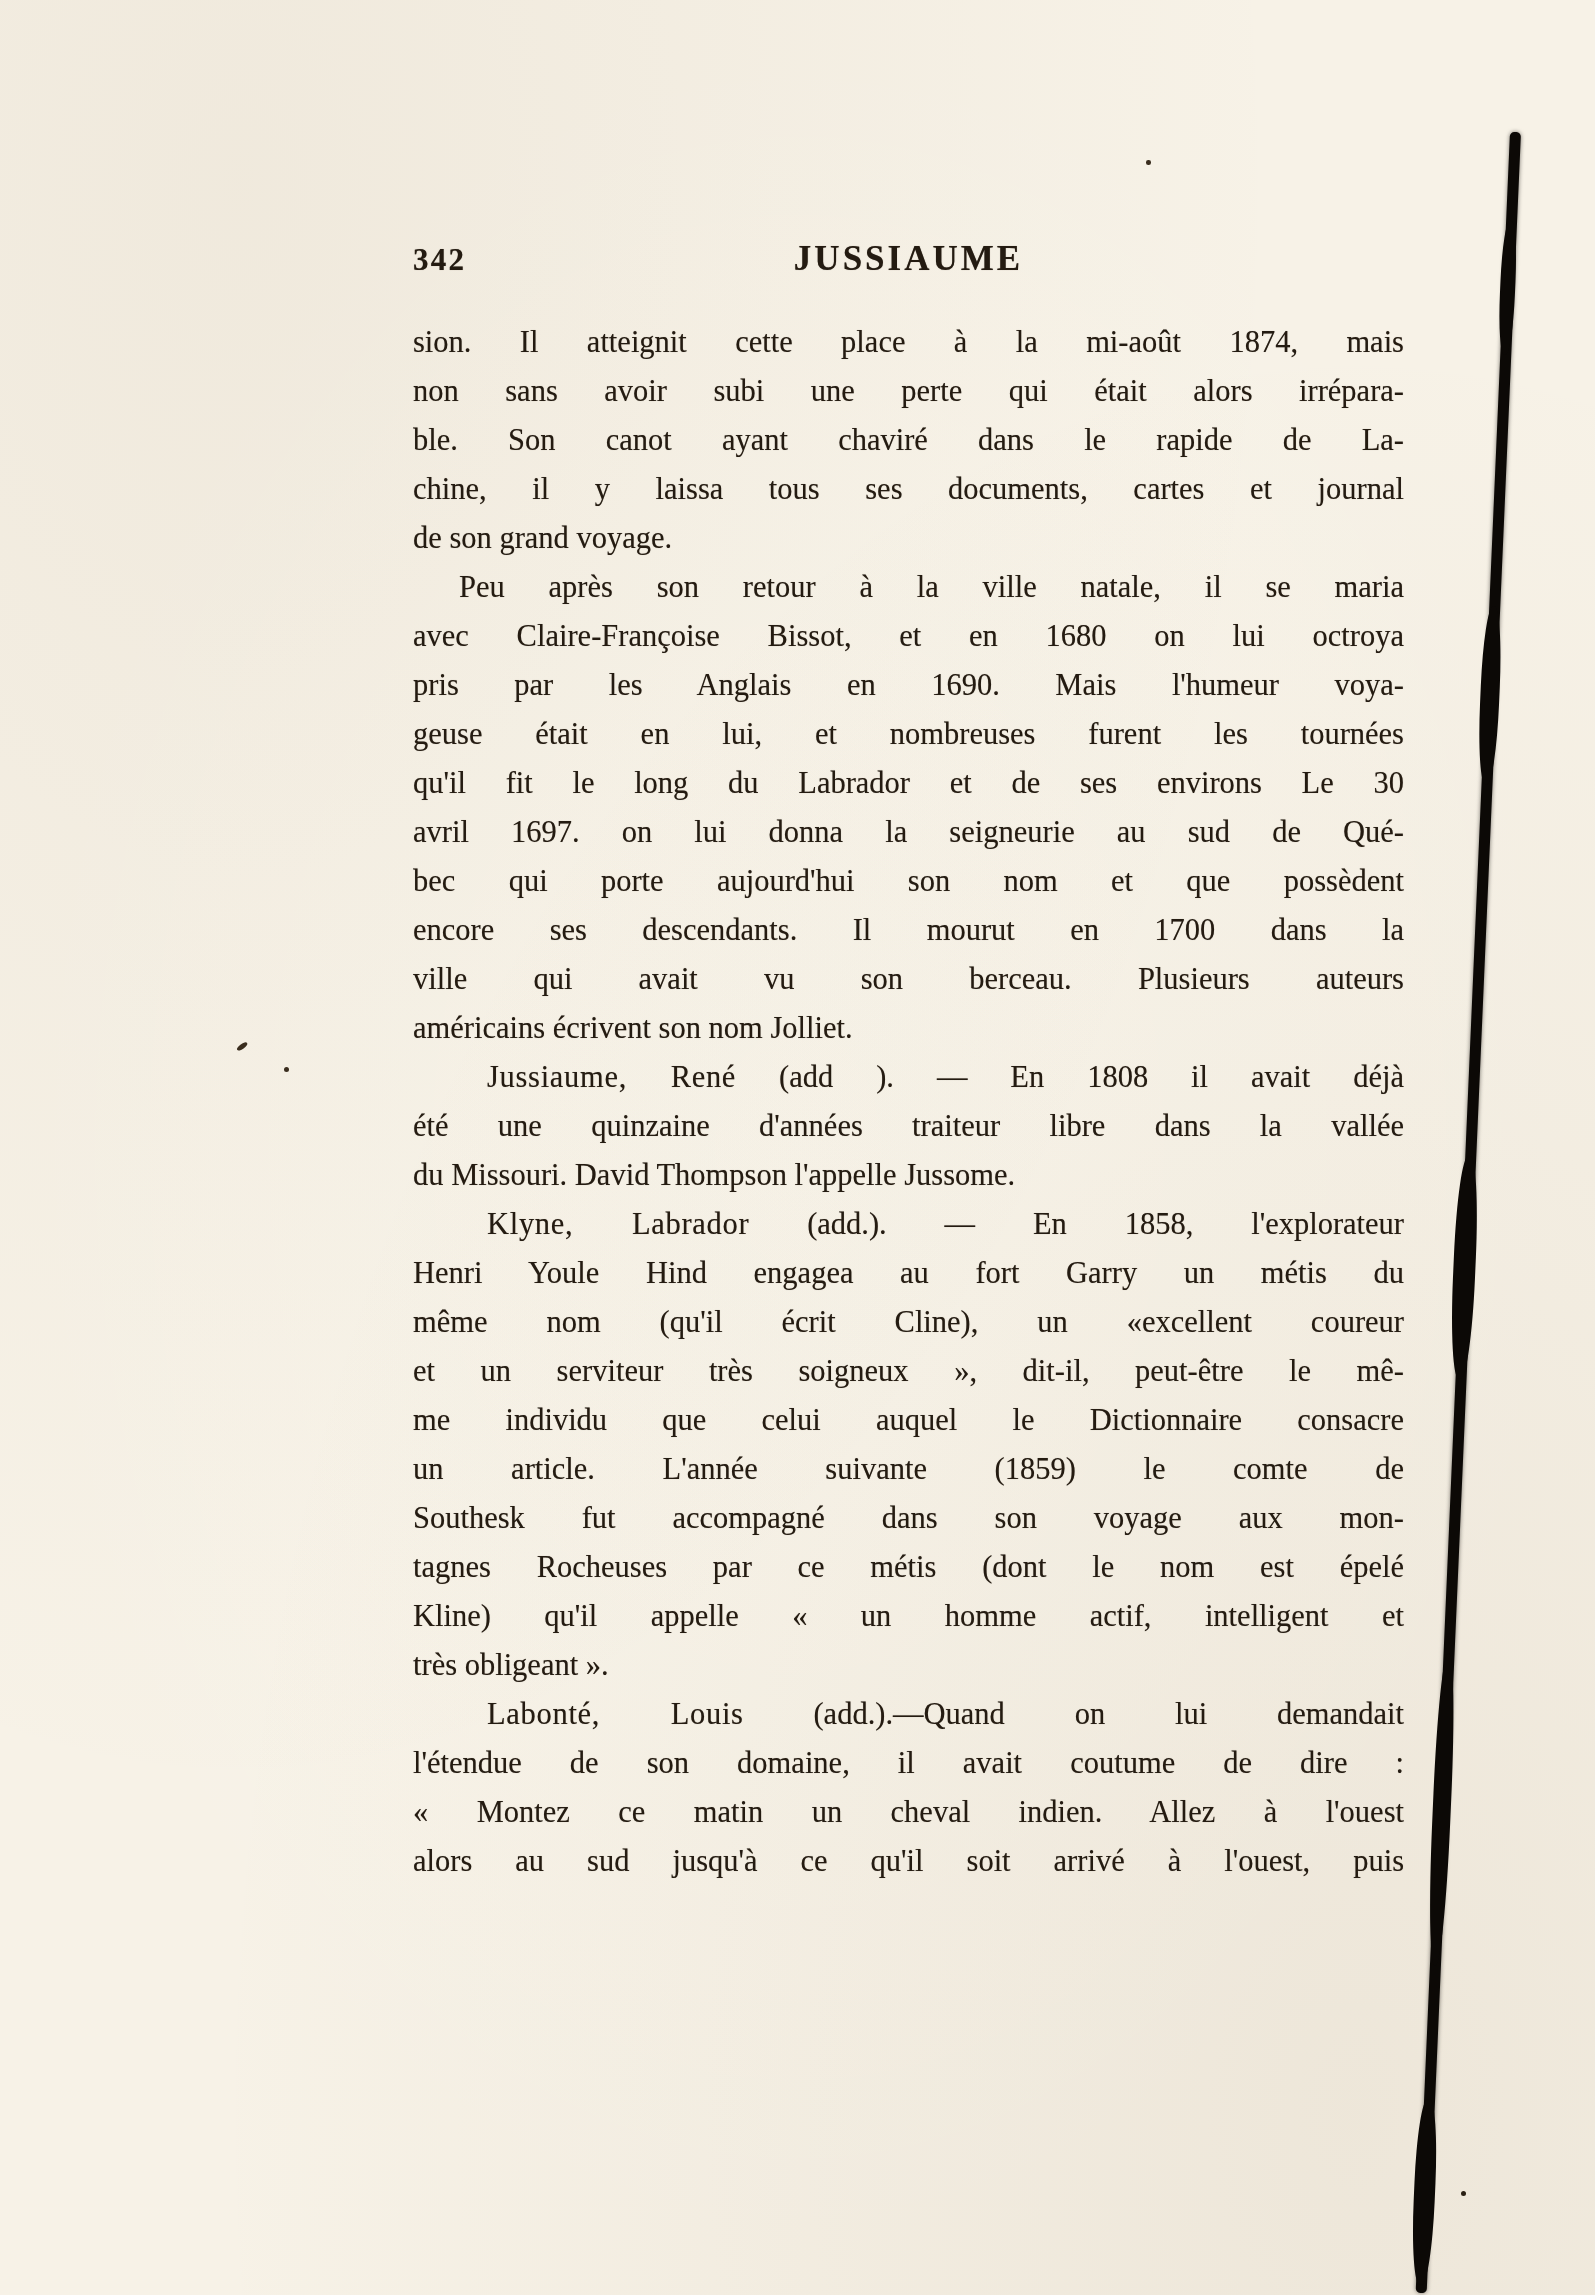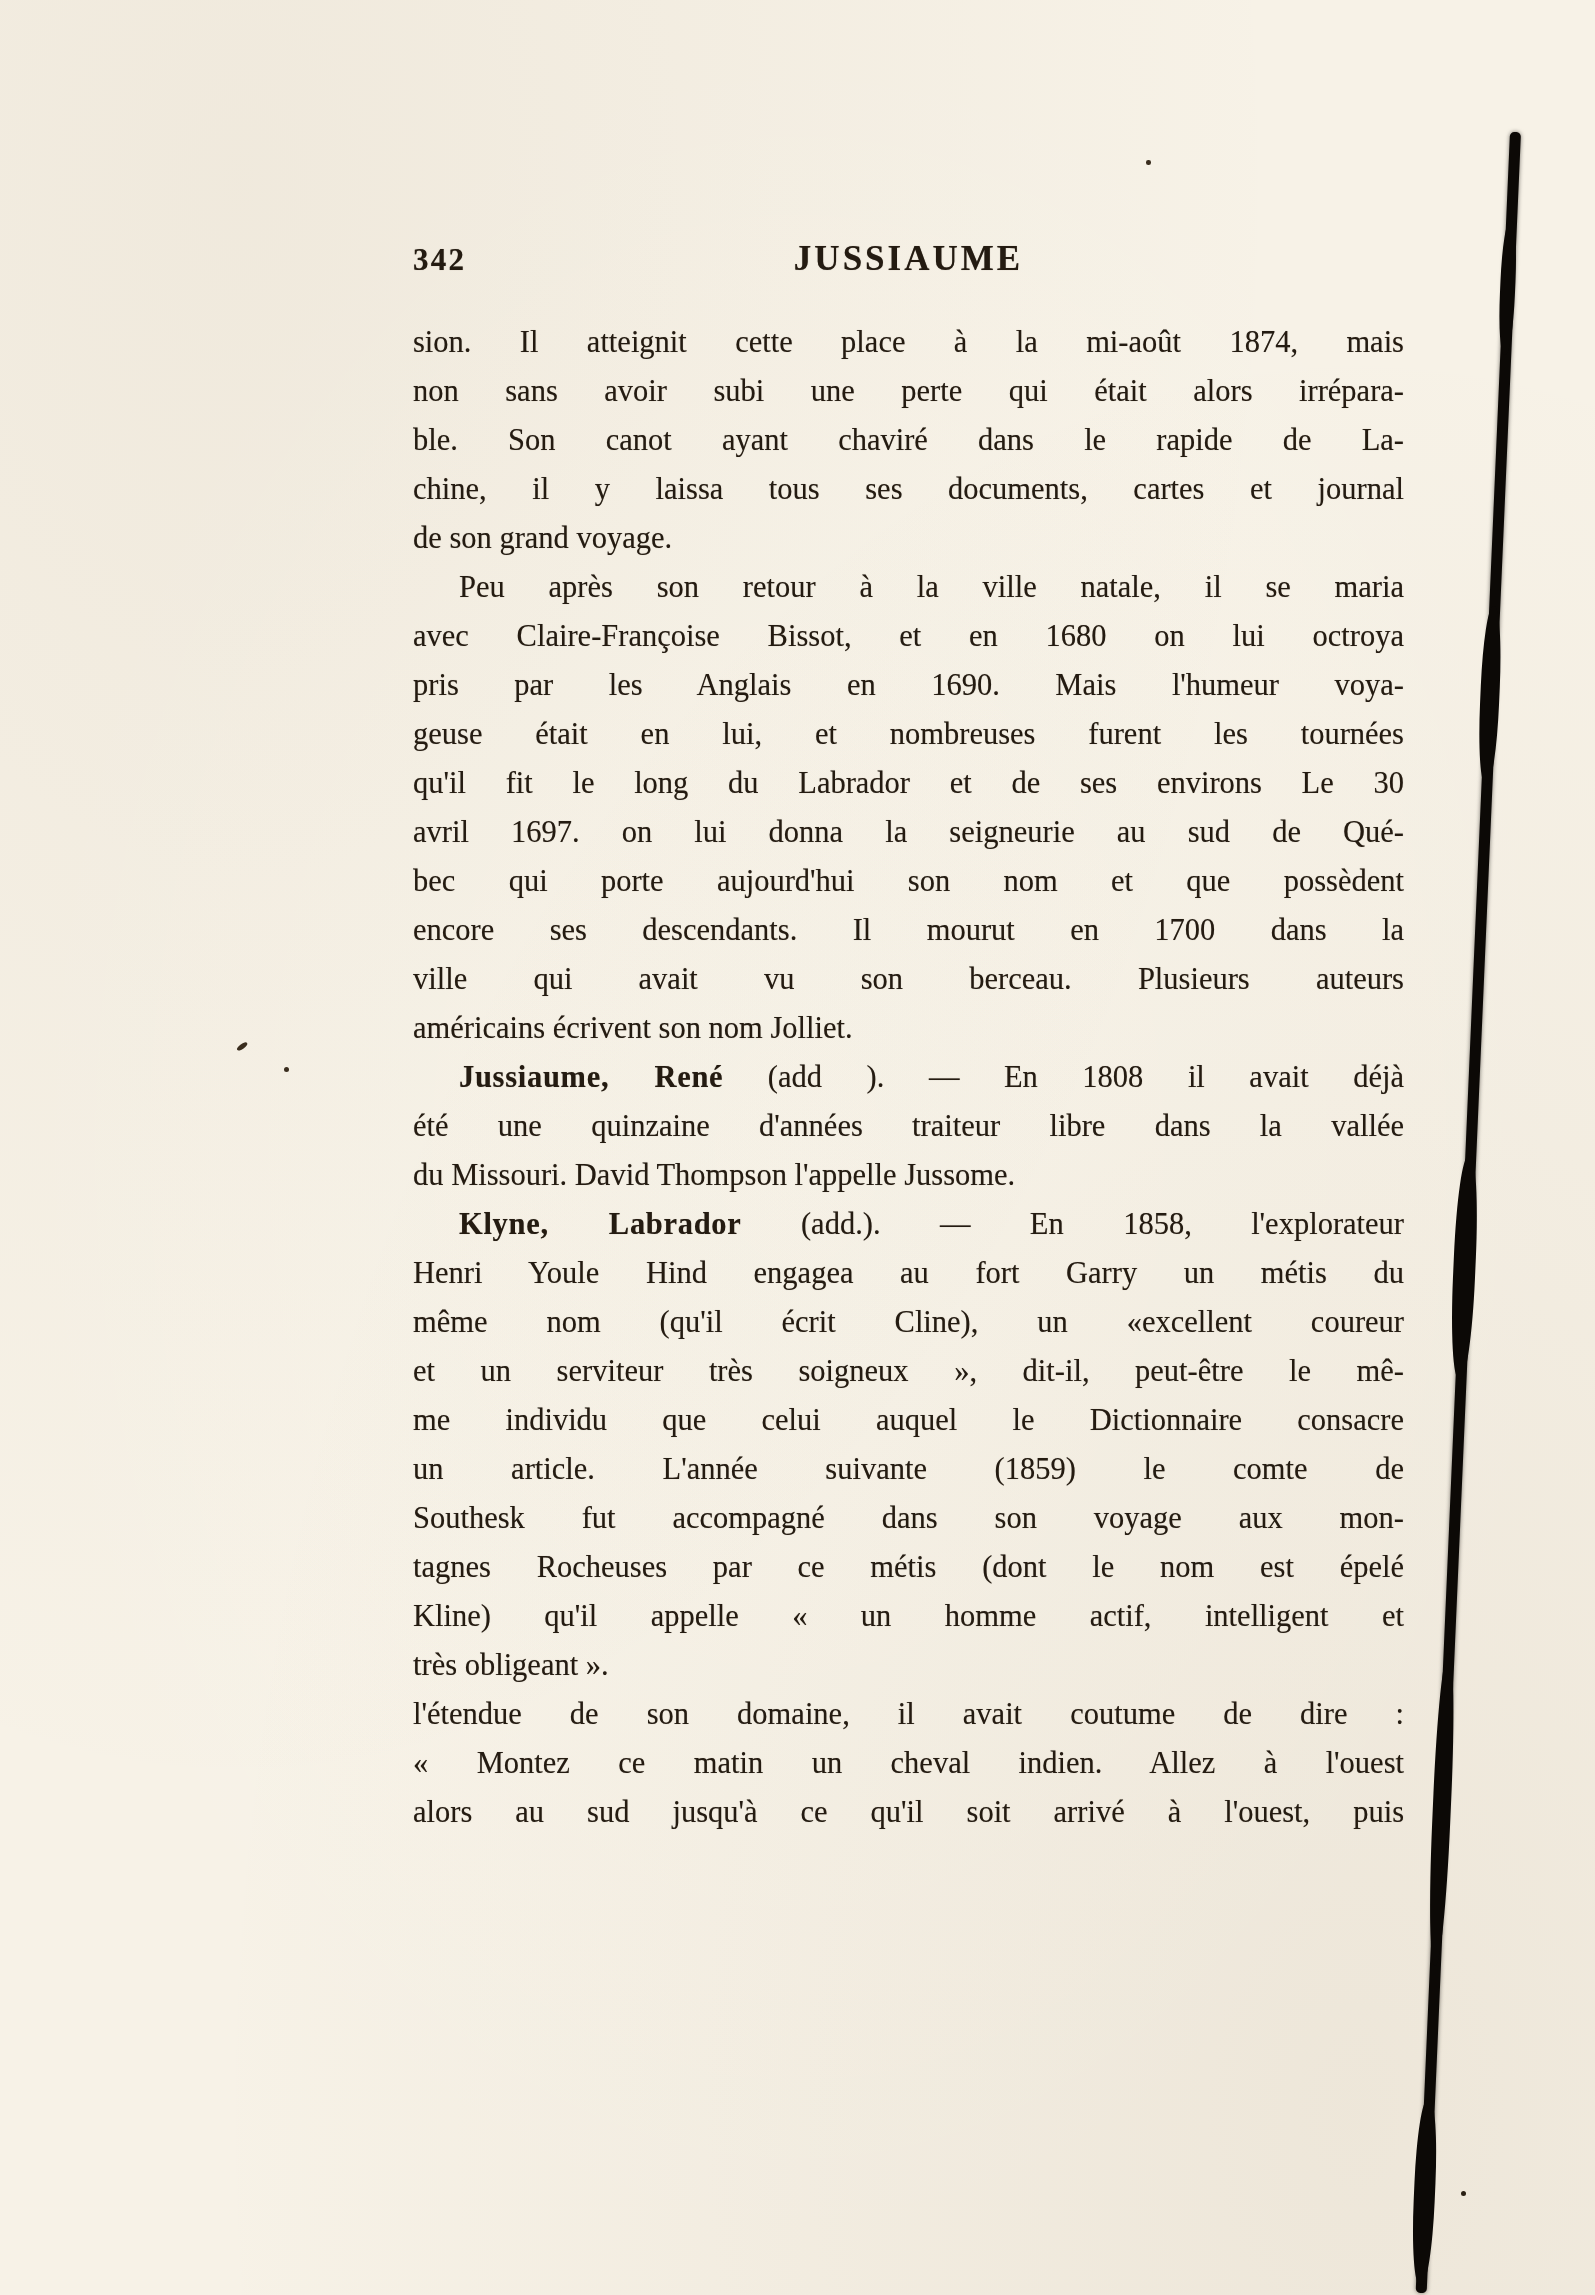--- a/index.html
+++ b/index.html
@@ -40,21 +40,21 @@
   .para{margin:0;}
   .line{
     text-align:justify;
     text-align-last:justify;
     white-space:nowrap;
   }
   .line.last{
     text-align-last:left;
   }
   .line.indent{ text-indent:46px; }
-  .lead{ font-weight:bold; letter-spacing:0.7px; }
+  .lead{ font-weight:normal; letter-spacing:0.7px;margin-left:28px; }
   .binding{
     position:absolute;left:1510px;top:132px;width:11px;height:2163px;
     background:#0c0906;
     transform:rotate(2.5deg);
     transform-origin:top center;
     border-radius:4.5px;
     box-shadow:0 0 4.5px rgba(12,9,6,.55);
   }
   .binding .blotch{
     position:absolute;background:#0c0906;border-radius:45%;
@@ -118,20 +118,21 @@
       <div class="line">et un serviteur très soigneux », dit-il, peut-être le mê-</div>
       <div class="line">me individu que celui auquel le Dictionnaire consacre</div>
       <div class="line">un article.   L'année suivante (1859) le comte de</div>
       <div class="line">Southesk fut accompagné dans son voyage aux mon-</div>
       <div class="line">tagnes Rocheuses par ce métis (dont le nom est épelé</div>
       <div class="line">Kline) qu'il appelle « un homme actif, intelligent et</div>
       <div class="line last">très obligeant ».</div>
     </div>
 
     <div class="para">
+      <div class="line indent"><span class="lead">Labonté, Louis</span><span> (add.).—Quand on lui demandait</span></div>
       <div class="line">l'étendue de son domaine, il avait coutume de dire :</div>
       <div class="line">« Montez ce matin un cheval indien.   Allez à l'ouest</div>
       <div class="line">alors au sud jusqu'à ce qu'il soit arrivé à l'ouest, puis</div>
     </div>
 
   </div>
 
   <div class="binding">
     <div class="blotch b1"></div>
     <div class="blotch b2"></div>

